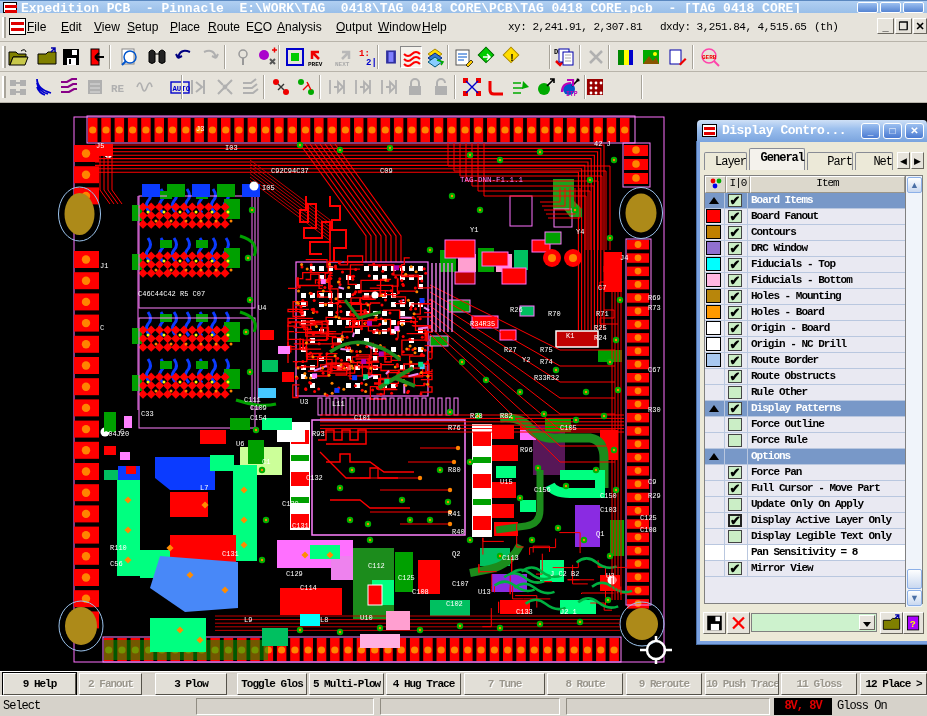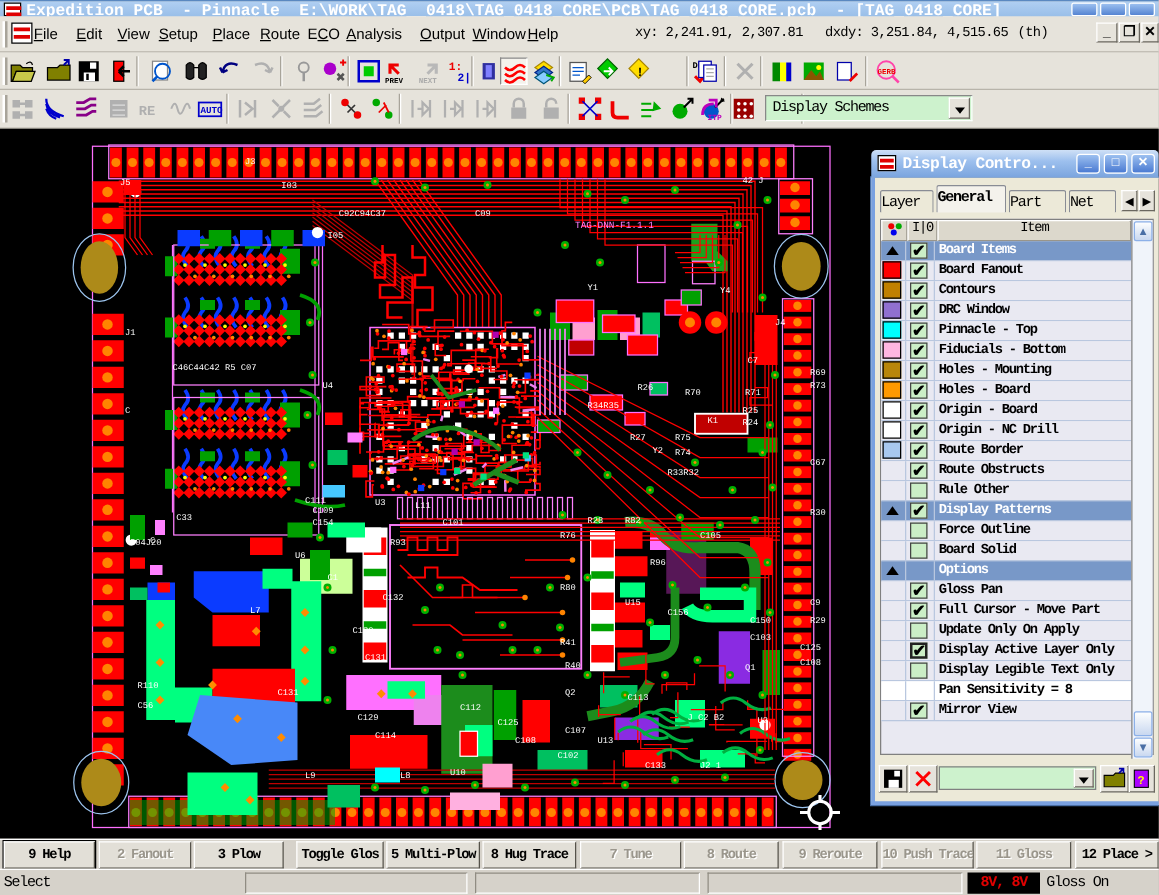--- a/index.html
+++ b/index.html
@@ -29,21 +29,21 @@
 .combo .db:after{content:"";position:absolute;left:4px;top:7px;border:4px solid transparent;border-top:5px solid #000}
 #boardwrap{position:absolute;left:0;top:103px;width:927px;height:568px;background:#000}
 #dlg{position:absolute;left:697px;top:39px;width:238px;height:502px;border:3px solid #7aa1e0;border-top:none;background:#ece9d8;box-shadow:0 0 0 1px #4a6fa5}
 #dlgtitle{position:absolute;left:-3px;top:-22px;width:230px;height:22px;background:linear-gradient(#cfe0f6 0%,#9dc0ee 40%,#7aa4de 100%);border-radius:4px 4px 0 0}
 #dlgtitle .dlogo{position:absolute;left:5px;top:4px;width:15px;height:13px;background:#fff;border:1px solid #000}
 #dlgtitle .dlogo i{position:absolute;left:1px;top:2px;width:11px;height:3px;background:#e00000;display:block}
 #dlgtitle .dlogo i+i{top:7px}
 #dlgtitle .dtext{position:absolute;left:25px;top:3px;font:bold 13px "Liberation Mono",monospace;color:#fff;letter-spacing:-0.5px}
 .dbtn{position:absolute;top:3px;width:19px;height:16px;border-radius:3px;background:linear-gradient(#9cc0f0,#4a7ad2);border:1px solid #fff;color:#fff;font:bold 10px "Liberation Sans",sans-serif;text-align:center;line-height:14px}
 .tabs{position:absolute;left:4px;top:6px;height:22px;width:220px}
-.tab{position:absolute;top:4px;height:18px;background:#ece9d8;border:1px solid #898c95;border-bottom:none;border-radius:2px 2px 0 0;font:12px "Liberation Mono",monospace;text-align:left;letter-spacing:-1px;padding-top:2px}
+.tab{position:absolute;top:4px;height:18px;background:#ece9d8;border:1px solid #898c95;border-bottom:none;border-radius:2px 2px 0 0;font:12px "Liberation Mono",monospace;text-align:right;letter-spacing:-1px;padding-top:2px}
 .tab.act{top:0;height:22px;background:#f4f2ec;z-index:2;font-weight:bold}
 .spin{position:absolute;top:4px;width:13px;height:17px;background:#e6e3db;border:1px solid;border-color:#fff #6a675f #6a675f #fff;text-align:center;font:9px "Liberation Sans",sans-serif;line-height:16px}
 #tblwrap{position:absolute;left:4px;top:33px;width:219px;height:429px;border:1px solid #808080;background:#e9e9f2}
 #thead{position:absolute;left:0;top:0;height:17px;width:200px;display:flex}
 #thead .hc{background:#dcd8cc;border:1px solid;border-color:#fff #99958a #99958a #fff;font:11px "Liberation Mono",monospace;text-align:center;letter-spacing:-1px}
 .rows{position:absolute;left:0;top:17px;width:200px}
 .row{height:16px;display:flex;border-bottom:1px solid #b9c7df;background:#e9e9f2}
 .row.hl{background:#7898c8}
 .row.hl .c3{color:#fff}
 .row.wh{background:#fff}
@@ -252,21 +252,21 @@
 <span class="ic" style="left:84px"><svg width="22" height="22" viewBox="0 0 22 22">
           <rect x="4" y="4" width="14" height="14" fill="#b0b0b0"></rect>
           <path d="M6 8 h10 M6 12 h10 M6 16 h10" stroke="#ddd"></path>
         </svg></span>
 <span class="ic" style="left:109px"><svg width="22" height="22" viewBox="0 0 22 22">
           <text x="2" y="16" font-size="11" fill="#b0b0b0" font-weight="bold">RE</text>
         </svg></span>
 <span class="ic" style="left:134px"><svg width="22" height="22" viewBox="0 0 22 22">
           <path d="M3 11 q3 -8 5 0 t5 0 t5 0" stroke="#b0b0b0" stroke-width="1.6" fill="none"></path>
         </svg></span>
-<span class="ic" style="left:157px"><svg width="22" height="22" viewBox="0 0 22 22">
+<span class="ic" style="left:169px"><svg width="22" height="22" viewBox="0 0 22 22">
           <rect x="2" y="6" width="18" height="11" fill="none" stroke="#00c" stroke-width="1.4"></rect>
           <text x="3.4" y="14.6" font-size="7.4" fill="#00c" font-weight="bold">AUTO</text>
         </svg></span>
 <span class="tsep" style="left:181px"></span>
 <span class="ic" style="left:188px"><svg width="22" height="22" viewBox="0 0 22 22">
           <path d="M4 4 v14 M8 6 l6 5 -6 5 M16 4 v14" stroke="#b0b0b0" stroke-width="2" fill="none"></path>
         </svg></span>
 <span class="ic" style="left:214px"><svg width="22" height="22" viewBox="0 0 22 22">
           <path d="M4 18 L18 4 M4 4 l5 5 M18 18 l-5 -5" stroke="#b0b0b0" stroke-width="2"></path>
           <circle cx="11" cy="11" r="2.4" fill="#b0b0b0"></circle>
@@ -339,21 +339,20 @@
             <circle cx="12" cy="7" r="1.4"></circle>
             <circle cx="17" cy="7" r="1.4"></circle>
             <circle cx="7" cy="12" r="1.4"></circle>
             <circle cx="12" cy="12" r="1.4"></circle>
             <circle cx="7" cy="17" r="1.4"></circle>
             <circle cx="12" cy="17" r="1.4"></circle>
             <circle cx="17" cy="17" r="1.4"></circle>
           </g>
         </svg></span>
 <span class="tsep" style="left:641px"></span>
-<div class="combo">Display Schemes<span class="db"></span></div>
 </div>
 <div id="boardwrap">
 <svg width="927" height="568" viewBox="0 0 927 568" font-family="Liberation Mono,monospace">
 <rect x="0" y="0" width="927" height="568" fill="#000"></rect>
 <rect x="74" y="14" width="590" height="545" fill="none" stroke="#ff70ff" stroke-width="1"></rect>
 <rect x="88" y="15" width="9.5" height="24" fill="#f00"></rect>
 <circle cx="92.7" cy="27" r="3.6" fill="#ff8400"></circle>
 <rect x="101.3" y="15" width="9.5" height="24" fill="#f00"></rect>
 <circle cx="106" cy="27" r="3.6" fill="#ff8400"></circle>
 <rect x="114.6" y="15" width="9.5" height="24" fill="#f00"></rect>
@@ -1890,21 +1889,21 @@
               </span>
               <span class="c3">DRC Window</span>
             </div>
 <div class="row">
               <span class="c1">
                 <span class="sw" style="background:#00ffff"></span>
               </span>
               <span class="c2">
                 <span class="cb">✔</span>
               </span>
-              <span class="c3">Pinnacle - Top</span>
+              <span class="c3">Fiducials - Top</span>
             </div>
 <div class="row">
               <span class="c1">
                 <span class="sw" style="background:#ffb6e1"></span>
               </span>
               <span class="c2">
                 <span class="cb">✔</span>
               </span>
               <span class="c3">Fiducials - Bottom</span>
             </div>
@@ -1981,35 +1980,35 @@
               <span class="c2">
                 <span class="cb u"></span>
               </span>
               <span class="c3">Force Outline</span>
             </div>
 <div class="row">
               <span class="c1"></span>
               <span class="c2">
                 <span class="cb u"></span>
               </span>
-              <span class="c3">Board Solid</span>
+              <span class="c3">Force Rule</span>
             </div>
 <div class="row hl">
               <span class="c1">
                 <span class="tri"></span>
               </span>
               <span class="c2"></span>
               <span class="c3">Options</span>
             </div>
 <div class="row">
               <span class="c1"></span>
               <span class="c2">
                 <span class="cb">✔</span>
               </span>
-              <span class="c3">Gloss Pan</span>
+              <span class="c3">Force Pan</span>
             </div>
 <div class="row">
               <span class="c1"></span>
               <span class="c2">
                 <span class="cb">✔</span>
               </span>
               <span class="c3">Full Cursor - Move Part</span>
             </div>
 <div class="row">
               <span class="c1"></span>
@@ -2069,25 +2068,25 @@
             </svg></span>
 <span class="dbot" style="left:203px;width:21px"><svg width="19" height="20" viewBox="0 0 22 22">
               <rect x="4" y="3" width="13" height="16" fill="#a0f" stroke="#000"></rect>
               <text x="7" y="16" font-size="11" fill="#ff0" font-weight="bold">?</text>
             </svg></span>
 </div>
 </div>
 </div>
 <div id="btnbar">
 <span class="bbtn def" style="left:3px;width:73px">9 Help</span>
-<span class="bbtn dis" style="left:79px;width:74px">2 Fanout</span>
+<span class="bbtn dis" style="left:79px;width:63px">2 Fanout</span>
 <span class="bbtn" style="left:155px;width:72px">3 Plow</span>
 <span class="bbtn" style="left:237px;width:70px">Toggle Glos</span>
 <span class="bbtn" style="left:309px;width:75px">5 Multi-Plow</span>
-<span class="bbtn" style="left:386px;width:75px">8 Hug Trace</span>
+<span class="bbtn" style="left:386px;width:75px">4 Hug Trace</span>
 <span class="bbtn dis" style="left:464px;width:81px">7 Tune</span>
 <span class="bbtn dis" style="left:547px;width:76px">8 Route</span>
 <span class="bbtn dis" style="left:626px;width:76px">9 Reroute</span>
 <span class="bbtn dis" style="left:705px;width:74px">10 Push Trace</span>
 <span class="bbtn dis" style="left:781px;width:76px">11 Gloss</span>
 <span class="bbtn" style="left:860px;width:67px">12 Place &gt;</span>
 </div>
 <div id="statusbar">
 <span style="position:absolute;left:3px;top:3px">Select</span>
 <span class="spanel" style="left:196px;width:178px"></span>

